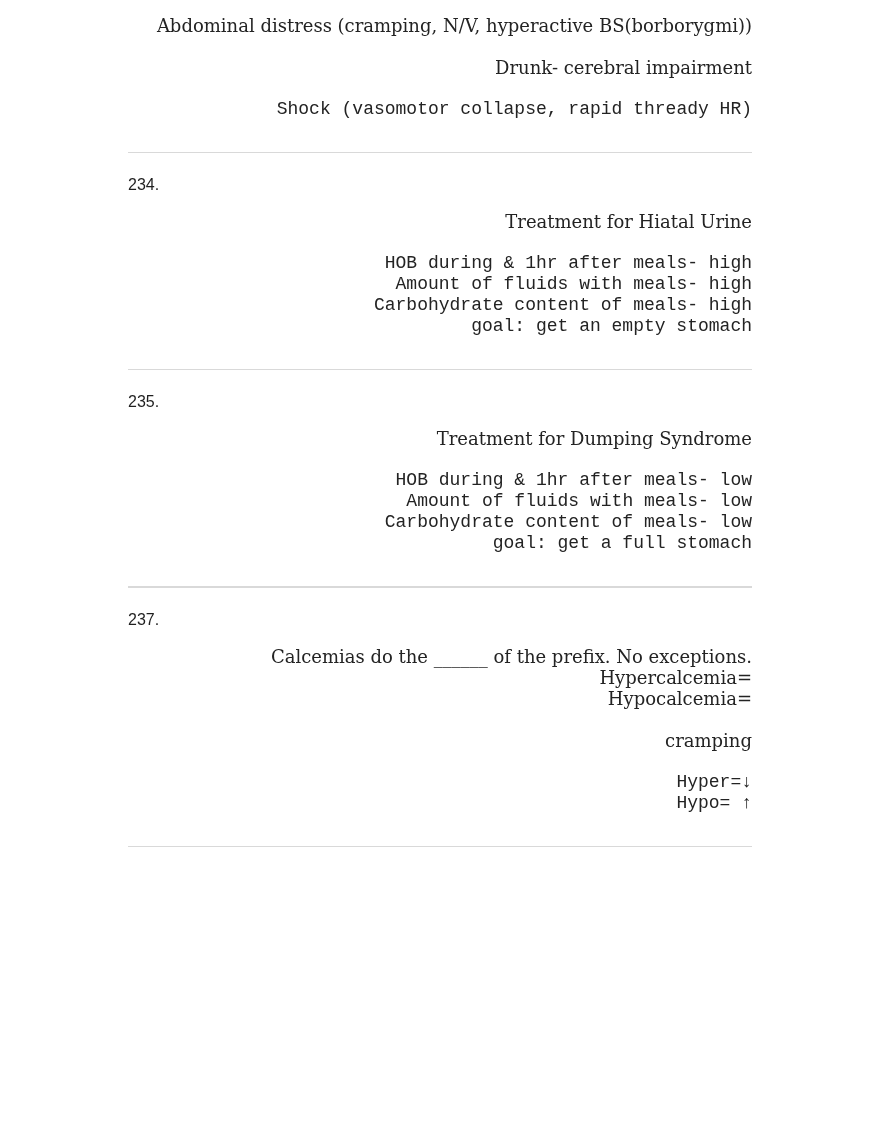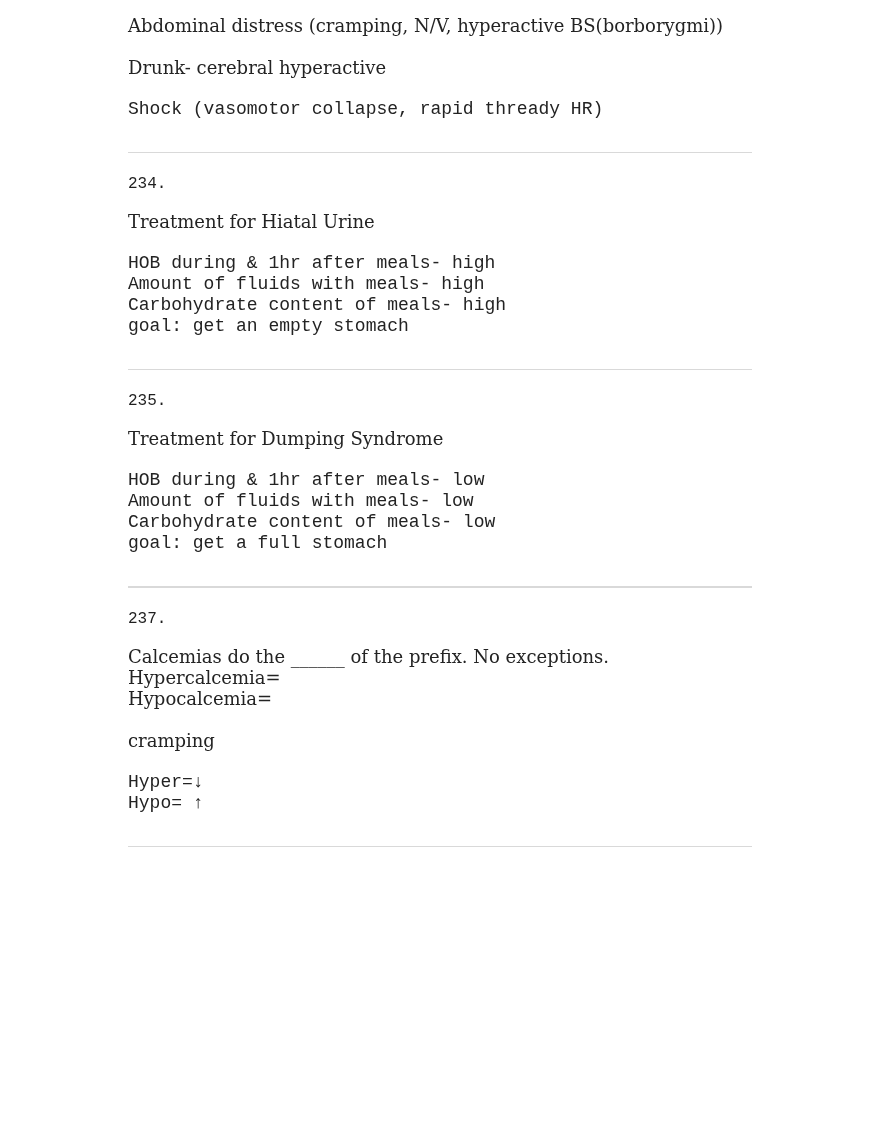--- a/index.html
+++ b/index.html
@@ -22,47 +22,48 @@
   .card {
     padding: 21px 0 32px 0;
   }
   .para {
     margin: 0 0 21px 0;
     font-family: "DejaVu Serif", serif;
     font-size: 18px;
     line-height: 21px;
     color: #232323;
     white-space: pre-line;
+    text-align: right;
   }
   .para:last-child {
     margin-bottom: 0;
     font-family: Liberation Mono, monospace;
   }
   .card-number {
     margin: 0 0 16px 0;
-    font-family: Liberation Mono, monospace;
+    font-family: Liberation Sans, sans-serif;
     font-size: 16px;
     line-height: 21px;
     color: #1f1f1f;
   }
   .divider {
     border: none;
     border-top: 1px solid #d9d9d9;
     margin: 0;
     height: 0;
   }
 </style>
 </head>
 <body>
 
 <div class="page">
 
   <section class="card-fragment">
     <p class="para">Abdominal distress (cramping, N/V, hyperactive BS(borborygmi))</p>
-    <p class="para">Drunk- cerebral hyperactive</p>
+    <p class="para">Drunk- cerebral impairment</p>
     <p class="para">Shock (vasomotor collapse, rapid thready HR)</p>
   </section>
 
   <hr class="divider">
 
   <section class="card">
     <div class="card-number">234.</div>
     <p class="para">Treatment for Hiatal Urine</p>
     <p class="para">HOB during &amp; 1hr after meals- high
 Amount of fluids with meals- high

